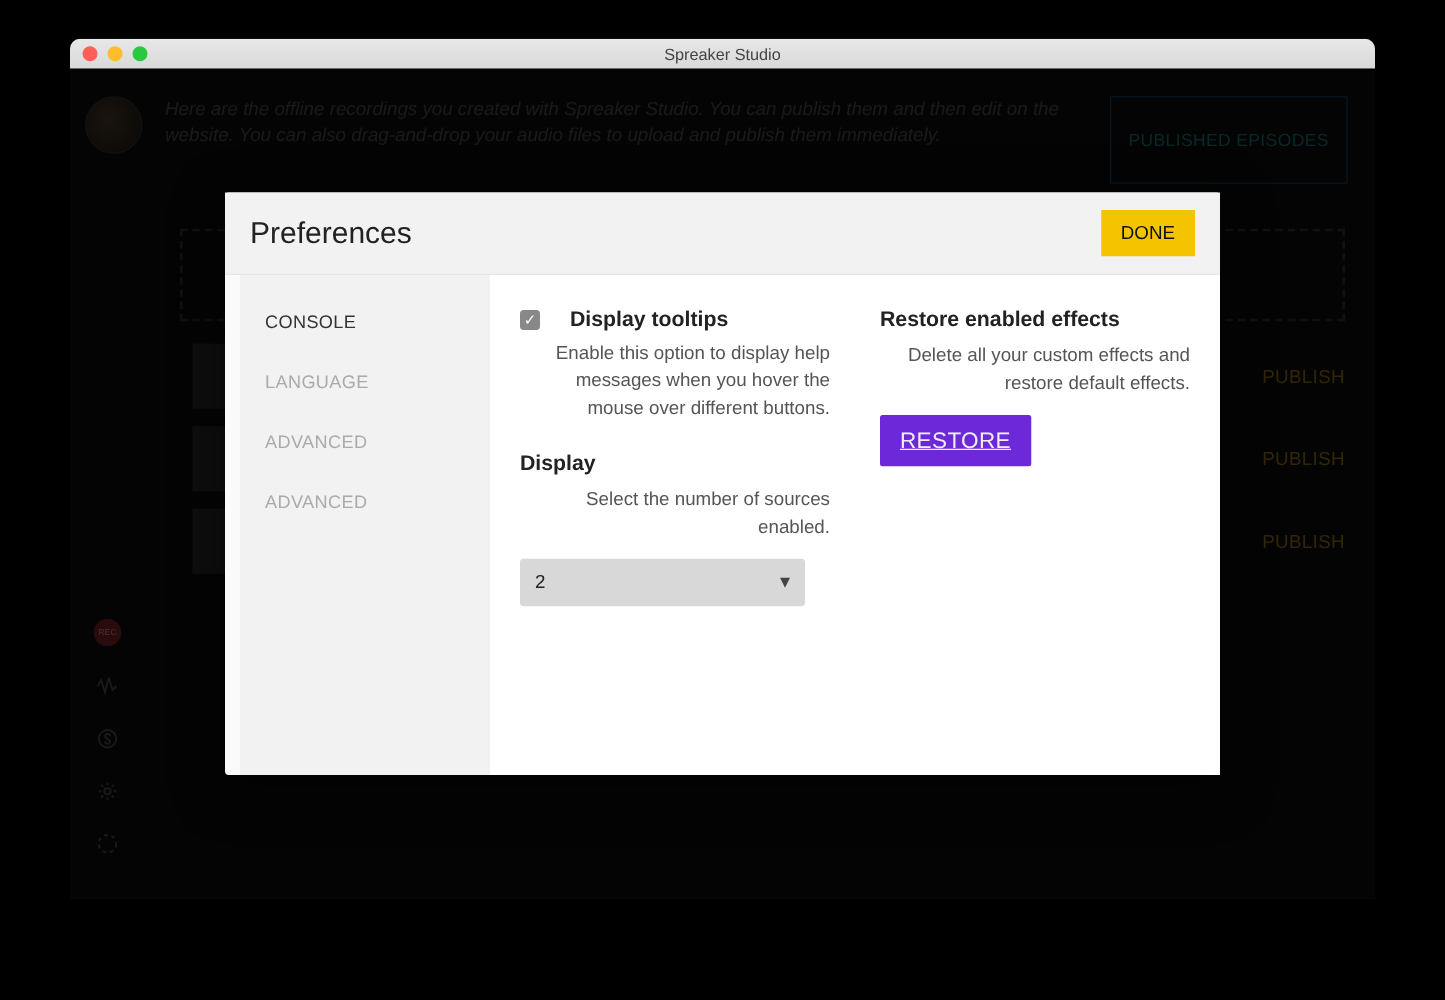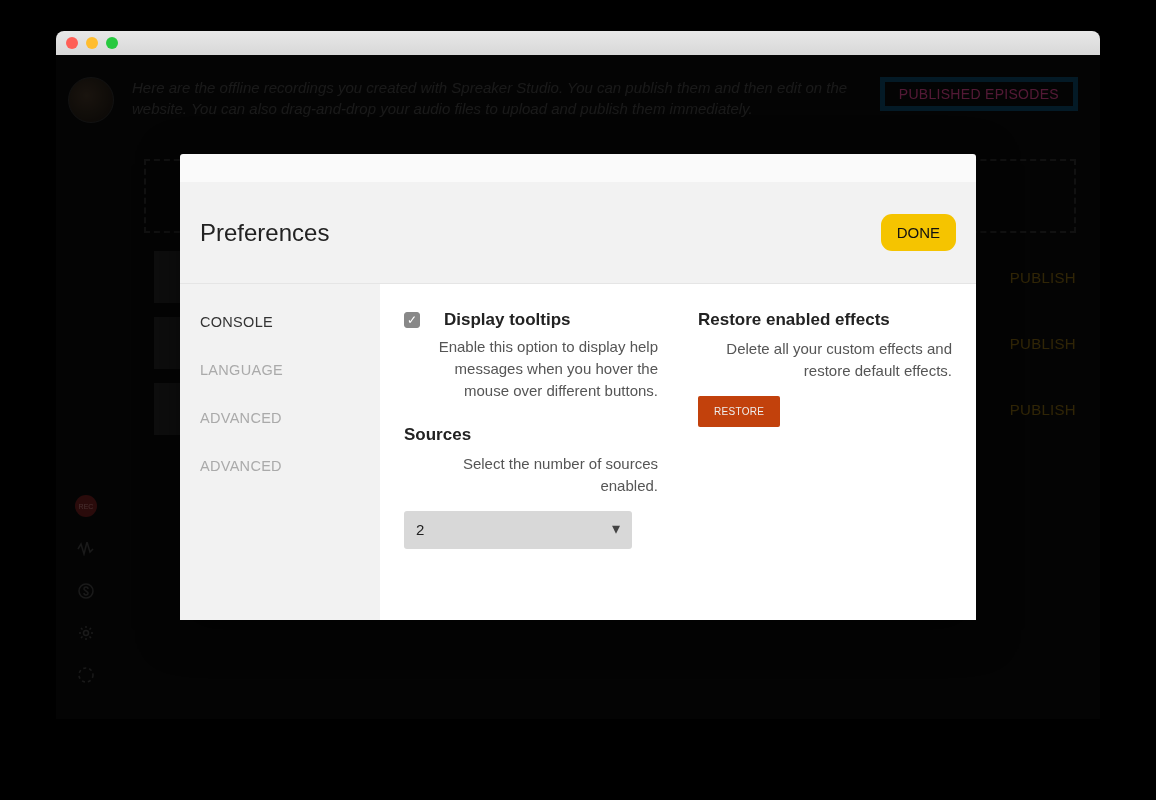--- a/index.html
+++ b/index.html
@@ -61,24 +61,24 @@
   flex-shrink: 0;
 }
 .intro {
   flex: 1;
   color: #4a4a4a;
   font-style: italic;
   font-size: 15px;
   line-height: 1.4;
 }
 .pub-btn {
-  border: 5px solid #0c4a6e;
-  color: #ec4899;
+  border: 1px solid #0c4a6e;
+  color: #0f766e;
   font-size: 14px;
-  padding: 4px 14px;
+  padding: 26px 14px;
   background: transparent;
   letter-spacing: 0.3px;
 }
 .dropzone {
   margin: 36px 24px 18px 88px;
   border: 2px dashed #333;
   height: 74px;
 }
 .episode {
   margin: 0 24px 14px 98px;
@@ -136,42 +136,42 @@
   background: #fafafa;
   border-radius: 3px;
   box-shadow: 0 10px 40px rgba(0,0,0,0.5);
   display: flex;
   flex-direction: column;
 }
 .modal-head {
   display: flex;
   justify-content: space-between;
   align-items: center;
-  padding: 32px 20px;
+  padding: 14px 20px;
   border-bottom: 1px solid #e5e5e5;
   background: #f2f2f2;
-  margin-top: 28px;
 }
 .modal-title {
   font-size: 24px;
   color: #222;
 }
 .done-btn {
   background: #f5c400;
   border: none;
   color: #111;
   font-size: 15px;
   font-weight: 500;
   padding: 10px 16px;
-  border-radius: 11px;
+  border-radius: 0;
   cursor: pointer;
 }
 .modal-body {
   flex: 1;
   display: flex;
+  padding-left: 12px;
 }
 .sidebar {
   width: 200px;
   background: #f2f2f2;
   padding-top: 14px;
 }
 .side-item {
   padding: 16px 20px;
   font-size: 14.5px;
   color: #aaa;
@@ -221,40 +221,42 @@
 .select-wrap { position: relative; display:inline-block; }
 .select-wrap::after {
   content: '▾';
   position: absolute;
   right: 12px; top: 22px;
   color: #444;
   pointer-events:none;
 }
 .restore-btn {
   margin-top: 14px;
-  background: #c2410c;
+  background: #6d28d9;
   color: #eee;
   border: none;
   padding: 10px 16px;
-  font-size: 10px;
+  font-size: 18px;
   border-radius: 2px;
   cursor: pointer;
   letter-spacing: 0.3px;
+  text-decoration: underline;
 }
 </style>
 </head>
 <body>
 
 <div class="window">
   <div class="titlebar">
     <div class="traffic">
       <div class="dot red"></div>
       <div class="dot yellow"></div>
       <div class="dot green"></div>
     </div>
+    <div class="title">Spreaker Studio</div>
   </div>
 
   <div class="app-body">
     <div class="header-row">
       <div class="avatar"></div>
       <div class="intro">Here are the offline recordings you created with Spreaker Studio. You can publish them and then edit on the website. You can also drag-and-drop your audio files to upload and publish them immediately.</div>
       <button class="pub-btn">PUBLISHED EPISODES</button>
     </div>
 
     <div class="dropzone"></div>
@@ -320,21 +322,21 @@
     <div class="content">
       <div class="col">
         <div class="opt">
           <div class="opt-row">
             <div class="checkbox checked"></div>
             <div class="opt-title">Display tooltips</div>
           </div>
           <div class="opt-desc indent">Enable this option to display help messages when you hover the mouse over different buttons.</div>
         </div>
         <div class="opt">
-          <div class="section-title">Sources</div>
+          <div class="section-title">Display</div>
           <div class="opt-desc">Select the number of sources enabled.</div>
           <div class="select-wrap">
             <select class="select">
               <option>2</option>
             </select>
           </div>
         </div>
       </div>
       <div class="col">
         <div class="opt">

